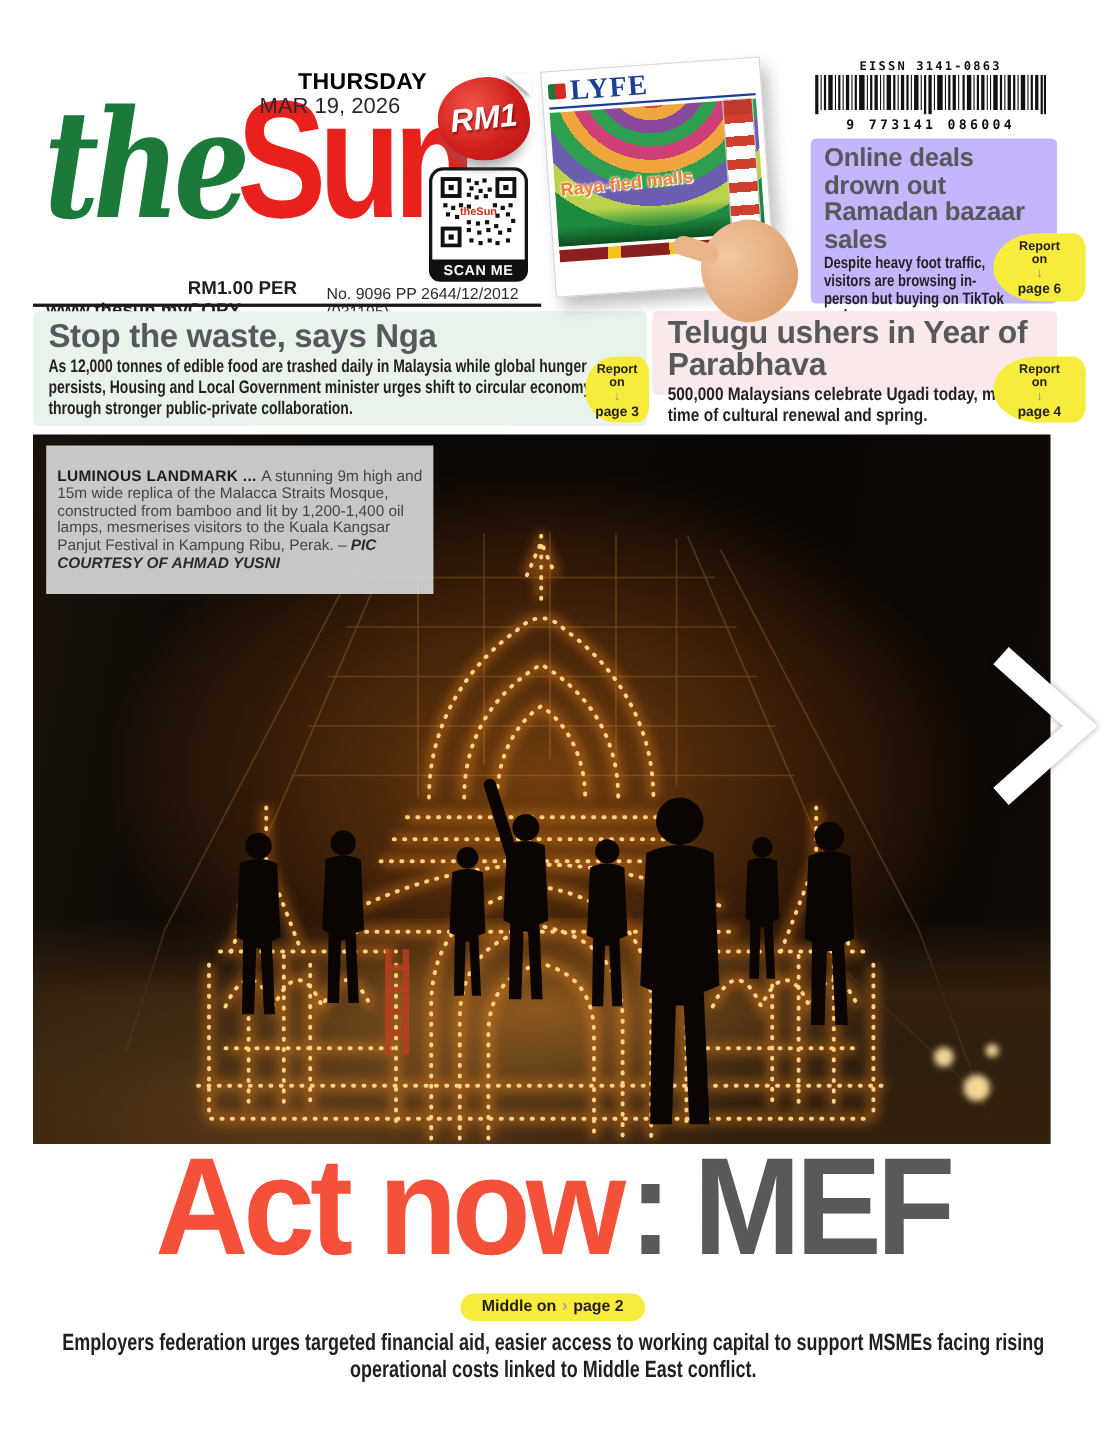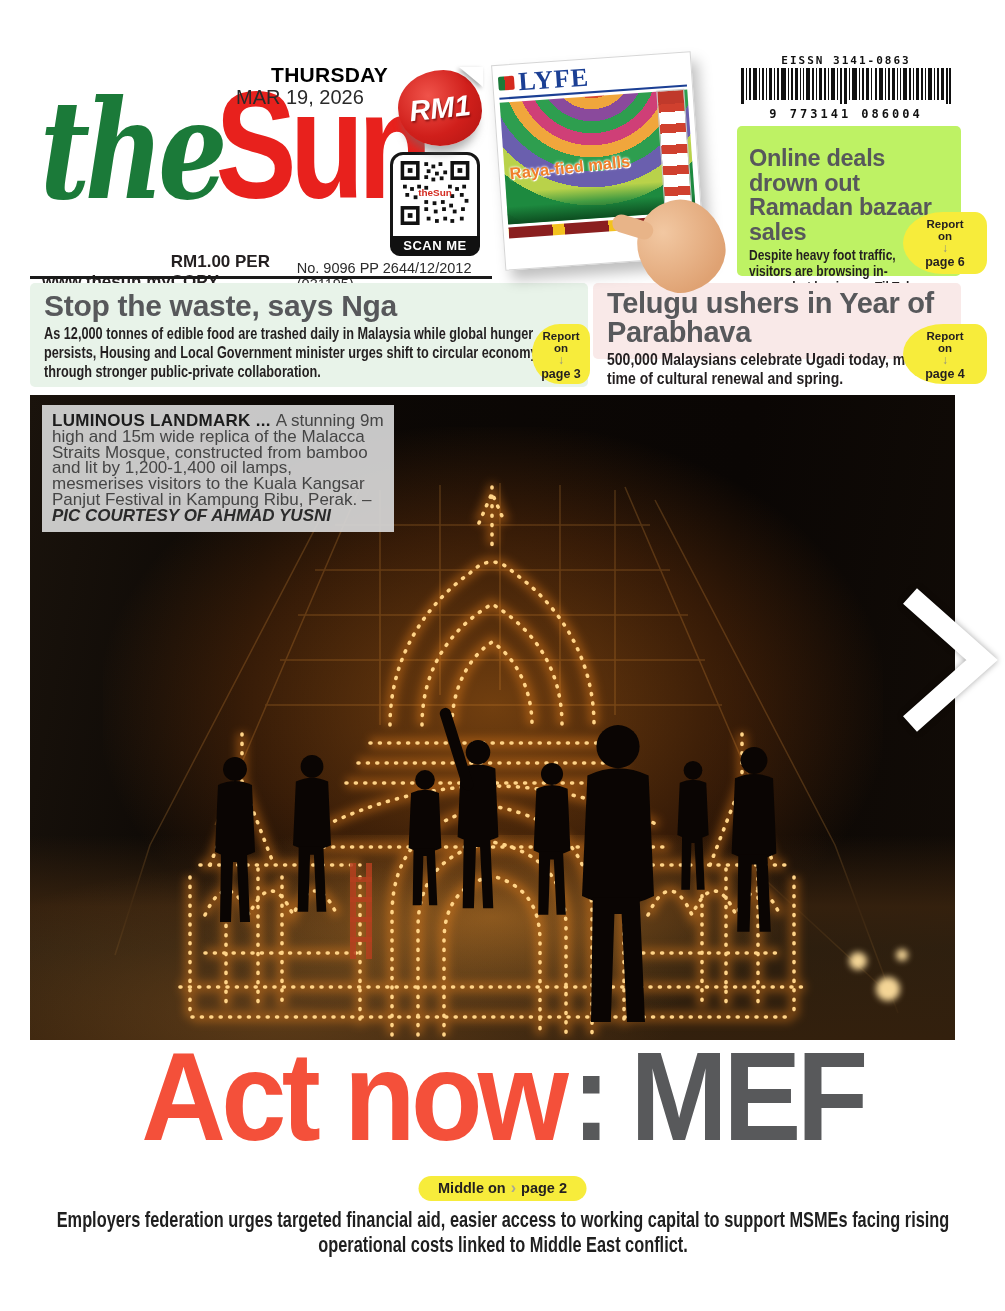--- a/index.html
+++ b/index.html
@@ -78,21 +78,21 @@
       letter-spacing:2px;color:#111;}
   .bars{display:block;margin:1px auto 0;}
   .bcnum{font-family:"DejaVu Sans Mono",monospace;font-weight:700;font-size:12px;
       letter-spacing:3px;color:#111;margin-top:-11px;background:#fff;display:inline-block;
       padding:0 5px;}
 
   
   .teaser{position:absolute;border-radius:5px;box-sizing:border-box;}
   .teaser h2{margin:0;font-weight:800;color:#57585b;letter-spacing:-.3px;}
   .teaser p{margin:0;font-weight:700;color:#231f20;transform-origin:0 0;}
-  .cream{left:737px;top:126px;width:224px;height:150px;background:#bef264;padding:20px 12px;}
+  .cream{left:737px;top:126px;width:224px;height:150px;background:#c4b5fd;padding:5px 12px;}
   .cream h2{font-size:23.5px;line-height:24.5px;}
   .cream p{font-size:15px;line-height:16px;width:205px;transform:scaleX(.8);margin-top:3px;}
   .mint{left:30px;top:283px;width:558px;height:104px;background:#e8f3e9;padding:6px 14px;}
   .mint h2{font-size:30px;line-height:33px;}
   .mint p{font-size:16.5px;line-height:19px;width:666px;transform:scaleX(.77);margin-top:2px;}
   .pink{left:593px;top:283px;width:368px;height:76px;background:#f9e9e8;padding:6px 14px;}
   .pink h2{font-size:29px;line-height:29px;}
   .pink p{font-size:16.5px;line-height:19px;width:424px;transform:scaleX(.85);margin-top:3px;}
 
   .badge{position:absolute;background:#f7ec3b;z-index:6;text-align:center;font-weight:800;
@@ -119,21 +119,21 @@
       radial-gradient(ellipse 560px 210px at 28% 85%,rgba(186,120,48,.32),rgba(186,120,48,0) 70%),
       linear-gradient(180deg,rgba(26,15,6,0) 0%,rgba(58,36,15,.85) 35%,rgba(70,48,22,.55) 55%,#33200d 100%);}
   .scaff{stroke:#7a5526;stroke-width:1.5;opacity:.45;fill:none;}
   .glowS{stroke:#ff8d1e;stroke-width:10;opacity:.38;fill:none;filter:blur(5px);}
   .dotS{stroke:#ffd488;stroke-width:3.6;fill:none;stroke-dasharray:1 8.4;stroke-linecap:round;}
   .lampdots{fill:#ffdf9e;filter:blur(3px);opacity:.95;}
   .ladder{fill:#b5401f;opacity:.85;}
   .people *{fill:#0a0503;}
   .limb{stroke:#0a0503;stroke-width:11;stroke-linecap:round;fill:none;}
   .caption{position:absolute;left:12px;top:10px;width:332px;margin:0;
-      background:rgba(214,214,214,.93);padding:8px 10px;font-size:17px;
+      background:rgba(214,214,214,.93);padding:20px 10px;font-size:14px;
       line-height:15.8px;color:#454545;z-index:8;}
   .caption strong{color:#1c1c1c;font-weight:800;letter-spacing:.3px;}
   .caption em{font-style:italic;font-weight:800;color:#2b2b2b;}
   .next{position:absolute;left:898px;top:586px;z-index:9;
       filter:drop-shadow(0 0 3px rgba(0,0,0,.35));}
 
   
   .mainhead{position:absolute;left:0;top:1032px;width:1005px;margin:0;text-align:center;
       font-size:126px;line-height:130px;font-weight:800;letter-spacing:-5px;
       white-space:nowrap;transform:scaleX(.93);transform-origin:50% 0;}

